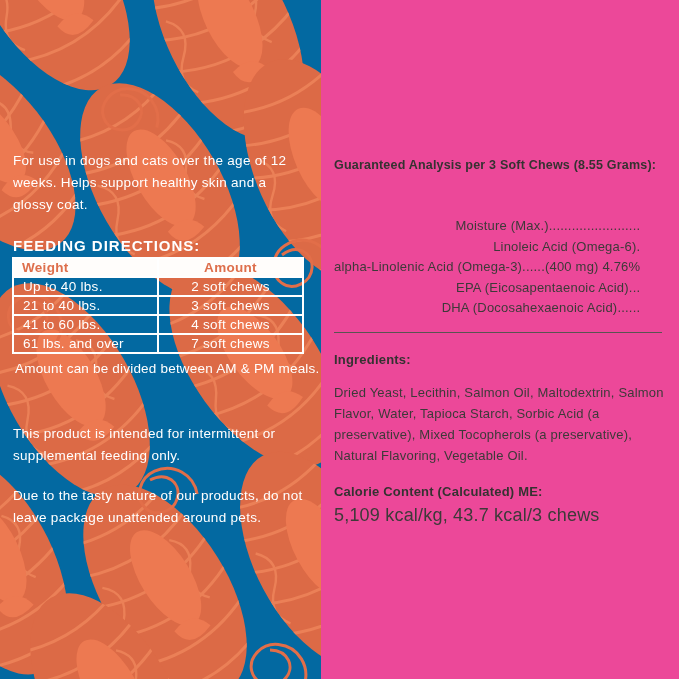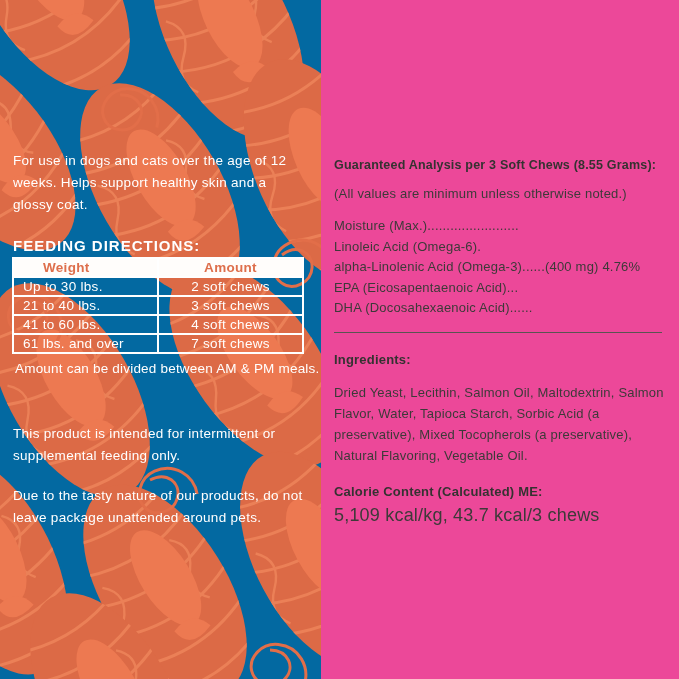--- a/index.html
+++ b/index.html
@@ -37,21 +37,21 @@
     font-size:13.5px;
     height:19px;
     padding:1px 6px;
   }
   .feed-table th {
     background:#FFFDFB;
     color:#DE6F4C;
     font-weight:bold;
     letter-spacing:0.3px;
   }
-  .feed-table th.col-weight { text-align:left; padding-left:29px; width:50%; }
+  .feed-table th.col-weight { text-align:left; padding-left:8px; width:50%; }
   .feed-table th.col-amount { text-align:center; width:50%; }
   .feed-table td.cell-weight { text-align:left; padding-left:9px; color:#FFFFFF; letter-spacing:0.3px; }
   .feed-table td.cell-amount { text-align:center; color:#FFFFFF; letter-spacing:0.3px;margin-left:40px; }
 
   .ampm-note {
     position:absolute; top:361px; left:15px; width:300px;
     font-size:13.5px; letter-spacing:0.2px; white-space:nowrap;
   }
   .intermittent-note {
     position:absolute; top:423px; left:13px; width:290px;
@@ -74,21 +74,21 @@
     position:absolute; top:158px; left:13px;
     font-size:12.5px; font-weight:bold; color:#353231;
     white-space:nowrap; letter-spacing:0.2px;
   }
   .ga-note {
     position:absolute; top:186px; left:13px;
     font-size:13px; white-space:nowrap; letter-spacing:0.2px;
   }
   .ga-lines { position:absolute; top:216px; left:13px; }
   .ga-line {
-    font-size:13px; line-height:20.5px; white-space:nowrap; letter-spacing:0.2px;
+    font-size:13px; line-height:20.5px; white-space:nowrap; letter-spacing:0.2px;text-align:right;
   }
   .section-divider {
     position:absolute; top:332px; left:13px; width:328px;
     border:none; border-top:1.5px solid #5A5451;
   }
   .ing-title {
     position:absolute; top:352px; left:13px;
     font-size:13px; font-weight:bold; color:#353231; letter-spacing:0.2px;
   }
   .ing-text {
@@ -159,21 +159,21 @@
 
       <table class="feed-table">
         <thead>
           <tr>
             <th class="col-weight">Weight</th>
             <th class="col-amount">Amount</th>
           </tr>
         </thead>
         <tbody>
           <tr>
-            <td class="cell-weight">Up to 30 lbs.</td>
+            <td class="cell-weight">Up to 40 lbs.</td>
             <td class="cell-amount">2 soft chews</td>
           </tr>
           <tr>
             <td class="cell-weight">21 to 40 lbs.</td>
             <td class="cell-amount">3 soft chews</td>
           </tr>
           <tr>
             <td class="cell-weight">41 to 60 lbs.</td>
             <td class="cell-amount">4 soft chews</td>
           </tr>
@@ -187,21 +187,20 @@
       <div class="ampm-note">Amount can be divided between AM &amp; PM meals.</div>
 
       <p class="intermittent-note">This product is intended for intermittent or supplemental feeding only.</p>
 
       <p class="caution-note">Due to the tasty nature of our products, do not leave package unattended around pets.</p>
     </div>
   </div>
 
   <div class="right-panel">
     <div class="ga-title">Guaranteed Analysis per 3 Soft Chews (8.55 Grams):</div>
-    <div class="ga-note">(All values are minimum unless otherwise noted.)</div>
 
     <div class="ga-lines">
       <div class="ga-line">Moisture (Max.)........................</div>
       <div class="ga-line">Linoleic Acid (Omega-6).</div>
       <div class="ga-line">alpha-Linolenic Acid (Omega-3)......(400 mg) 4.76%</div>
       <div class="ga-line">EPA (Eicosapentaenoic Acid)...</div>
       <div class="ga-line">DHA (Docosahexaenoic Acid)......</div>
     </div>
 
     <hr class="section-divider">

